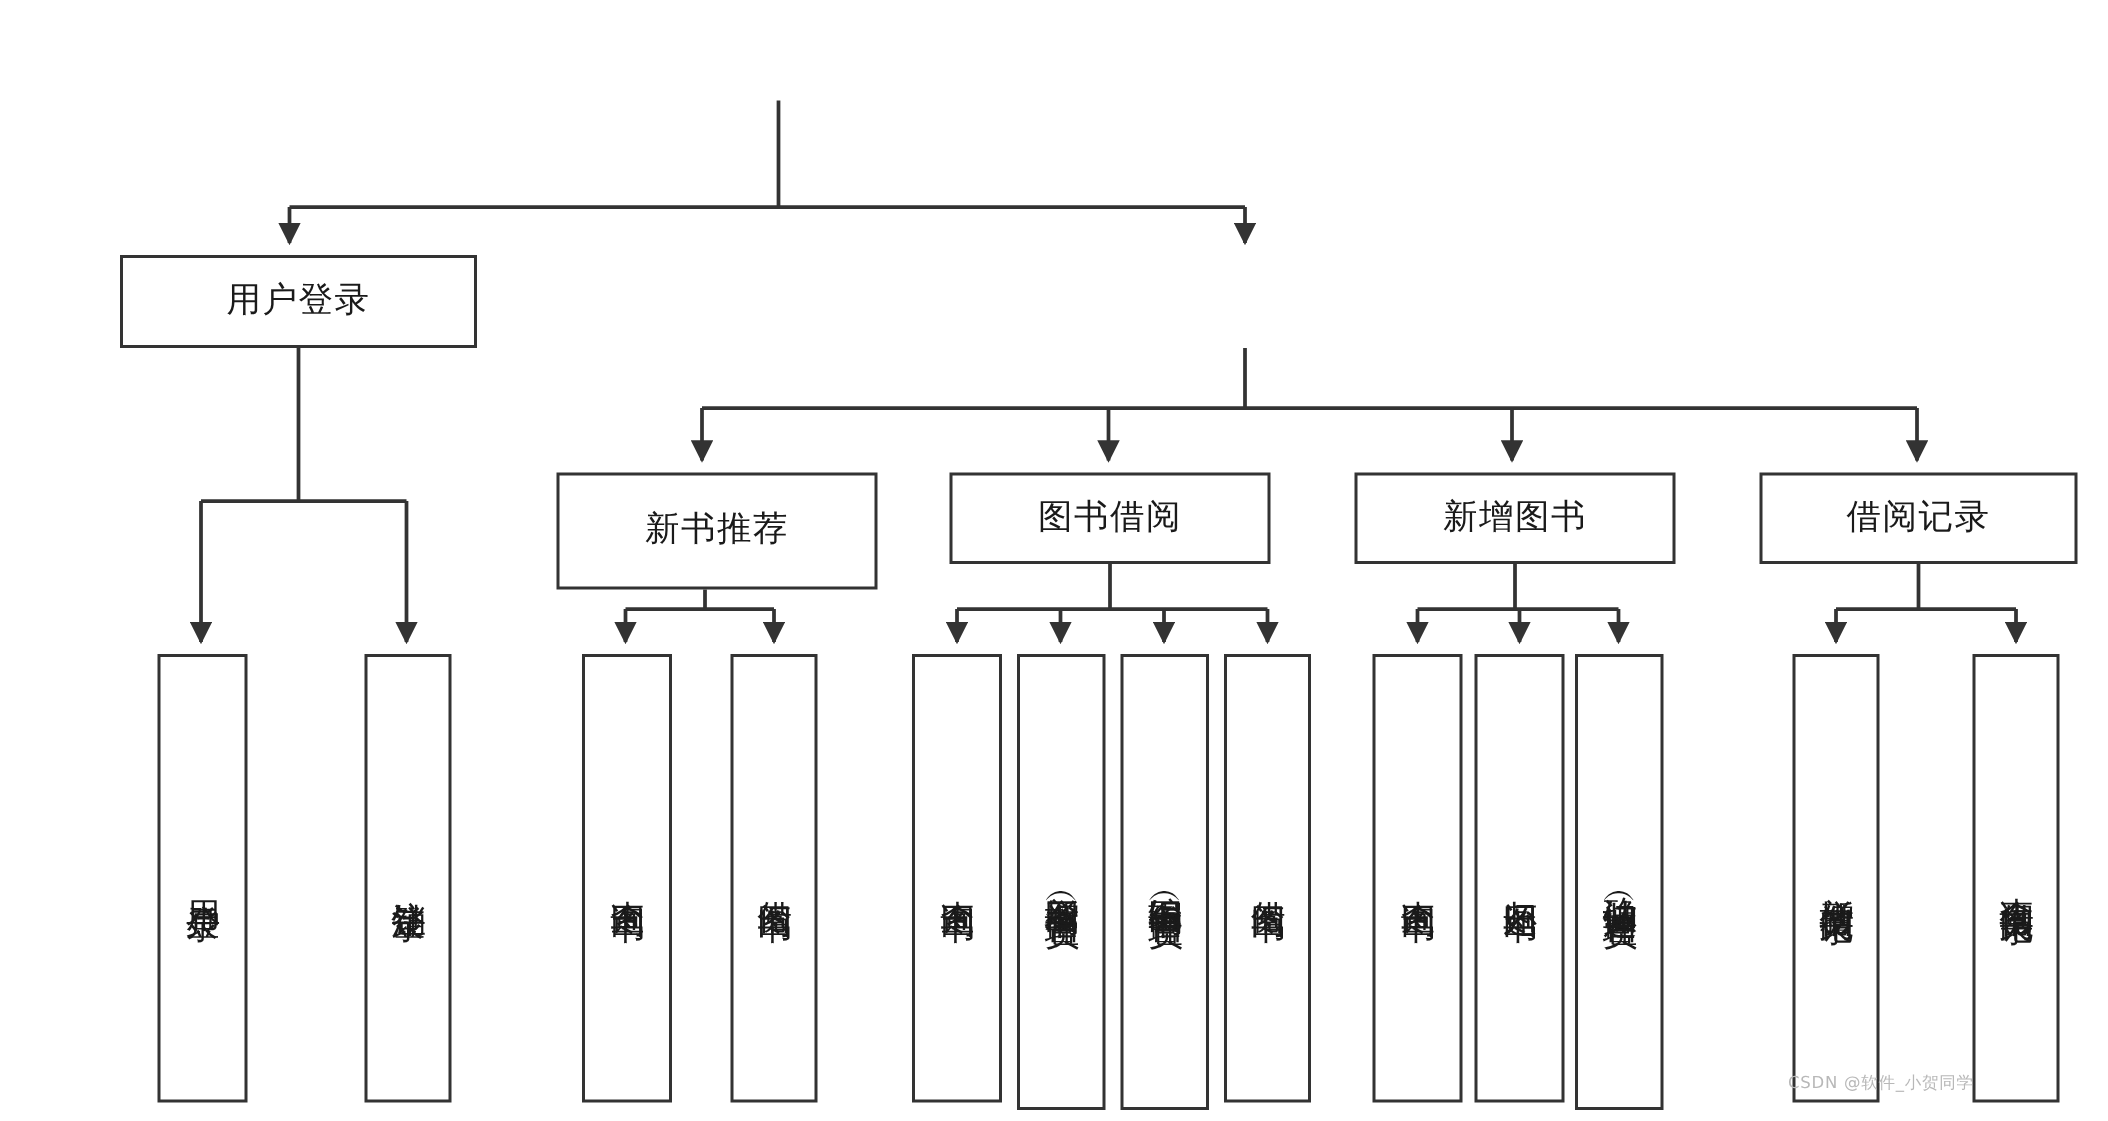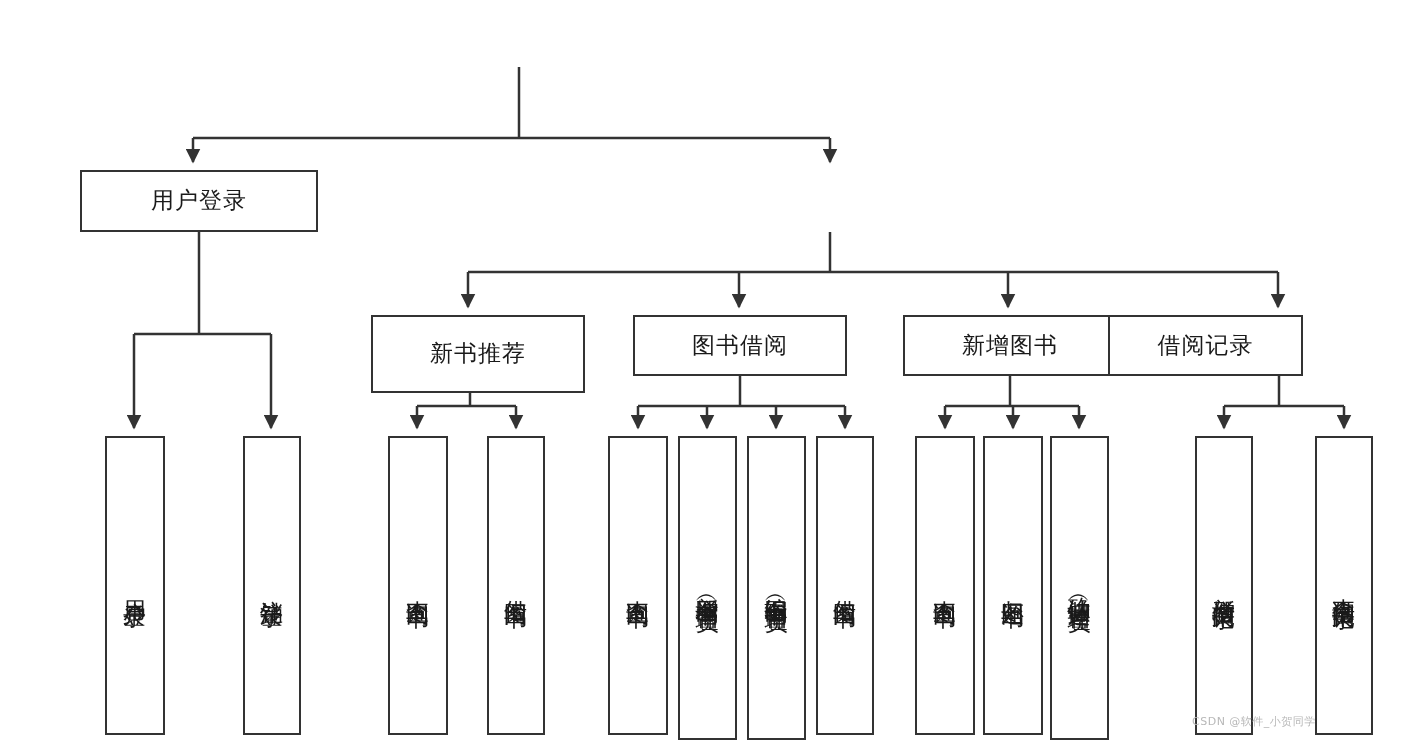--- a/index.html
+++ b/index.html
@@ -129,21 +129,21 @@
 
   <div class="node horizontal" style="left:371px; top:315px; width:214px; height:78px;">
     <span>新书推荐</span>
   </div>
   <div class="node horizontal" style="left:633px; top:315px; width:214px; height:61px;">
     <span>图书借阅</span>
   </div>
   <div class="node horizontal" style="left:903px; top:315px; width:214px; height:61px;">
     <span>新增图书</span>
   </div>
-  <div class="node horizontal" style="left:1108px; top:315px; width:195px; height:61px;">
+  <div class="node horizontal" style="left:1173px; top:315px; width:212px; height:61px;">
     <span>借阅记录</span>
   </div>
 
   <div class="node vertical" style="left:105px; top:436px; width:60px; height:299px;">
     <span>用户登录</span>
   </div>
   <div class="node vertical" style="left:243px; top:436px; width:58px; height:299px;">
     <span>注销登录</span>
   </div>
 

